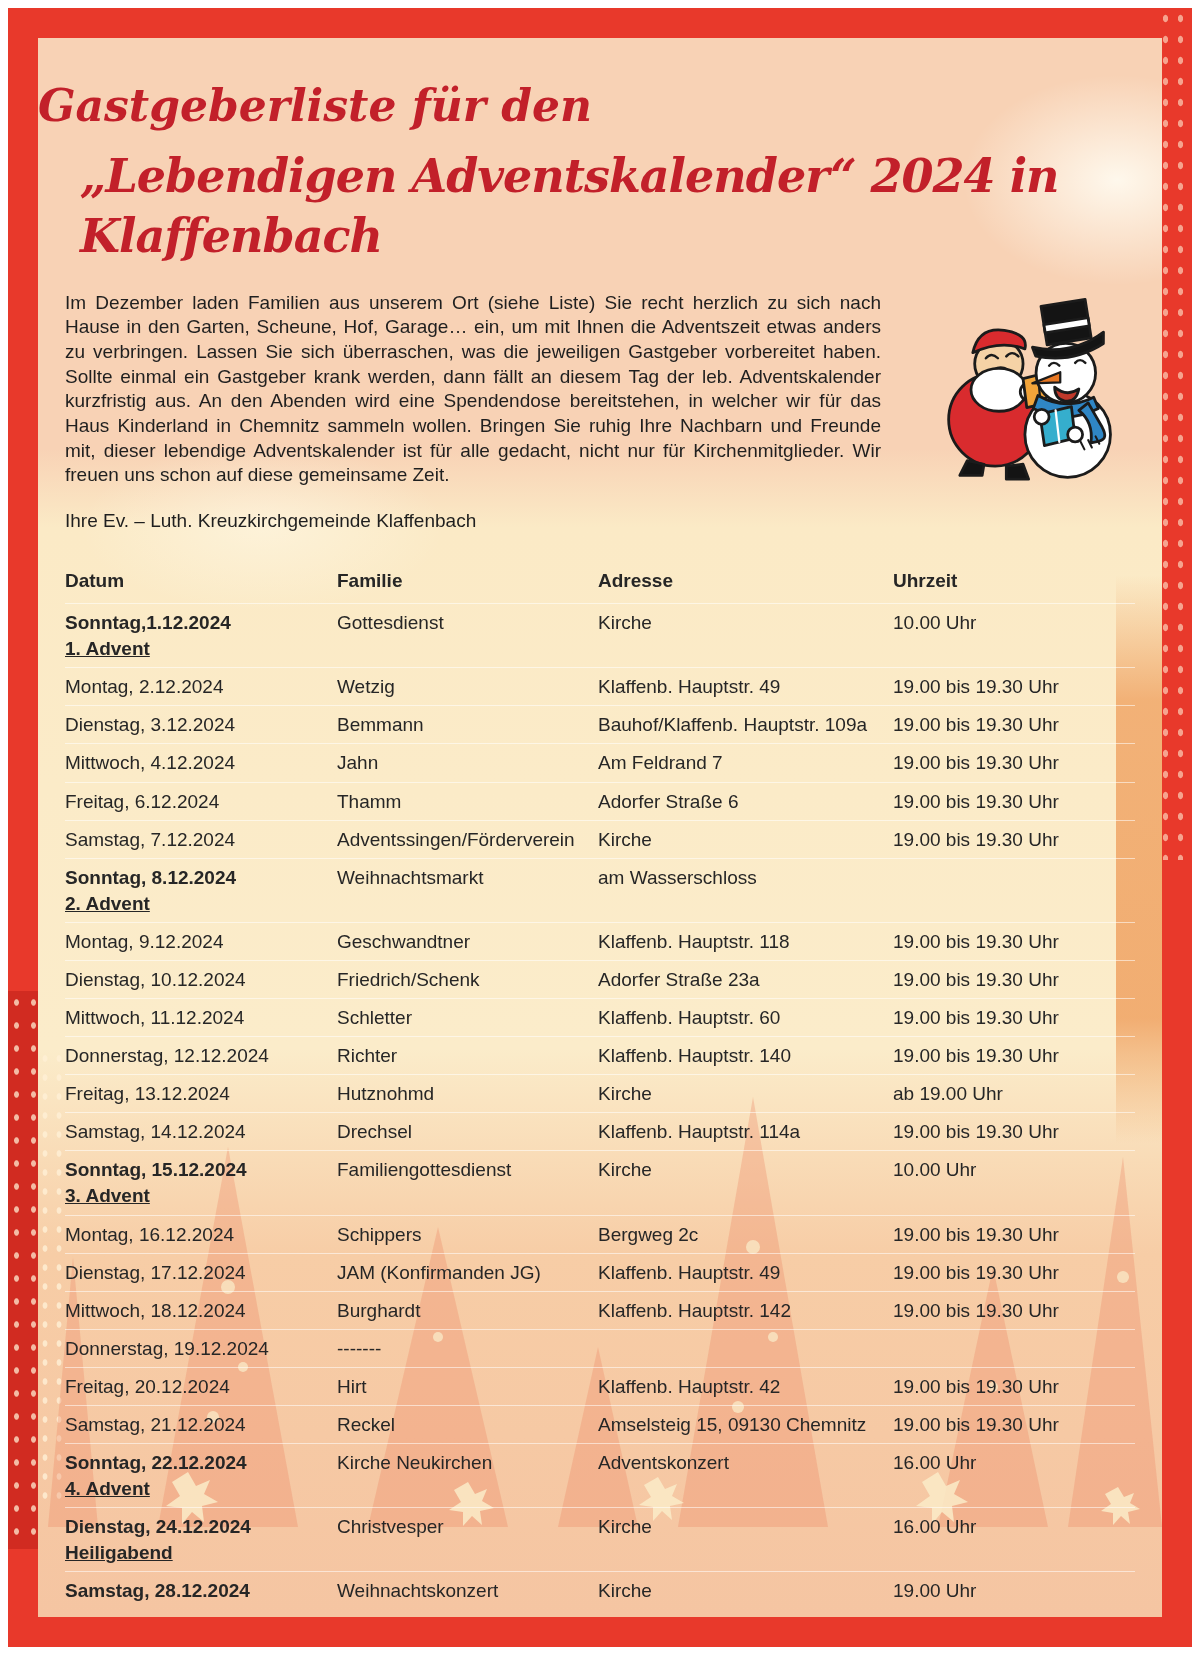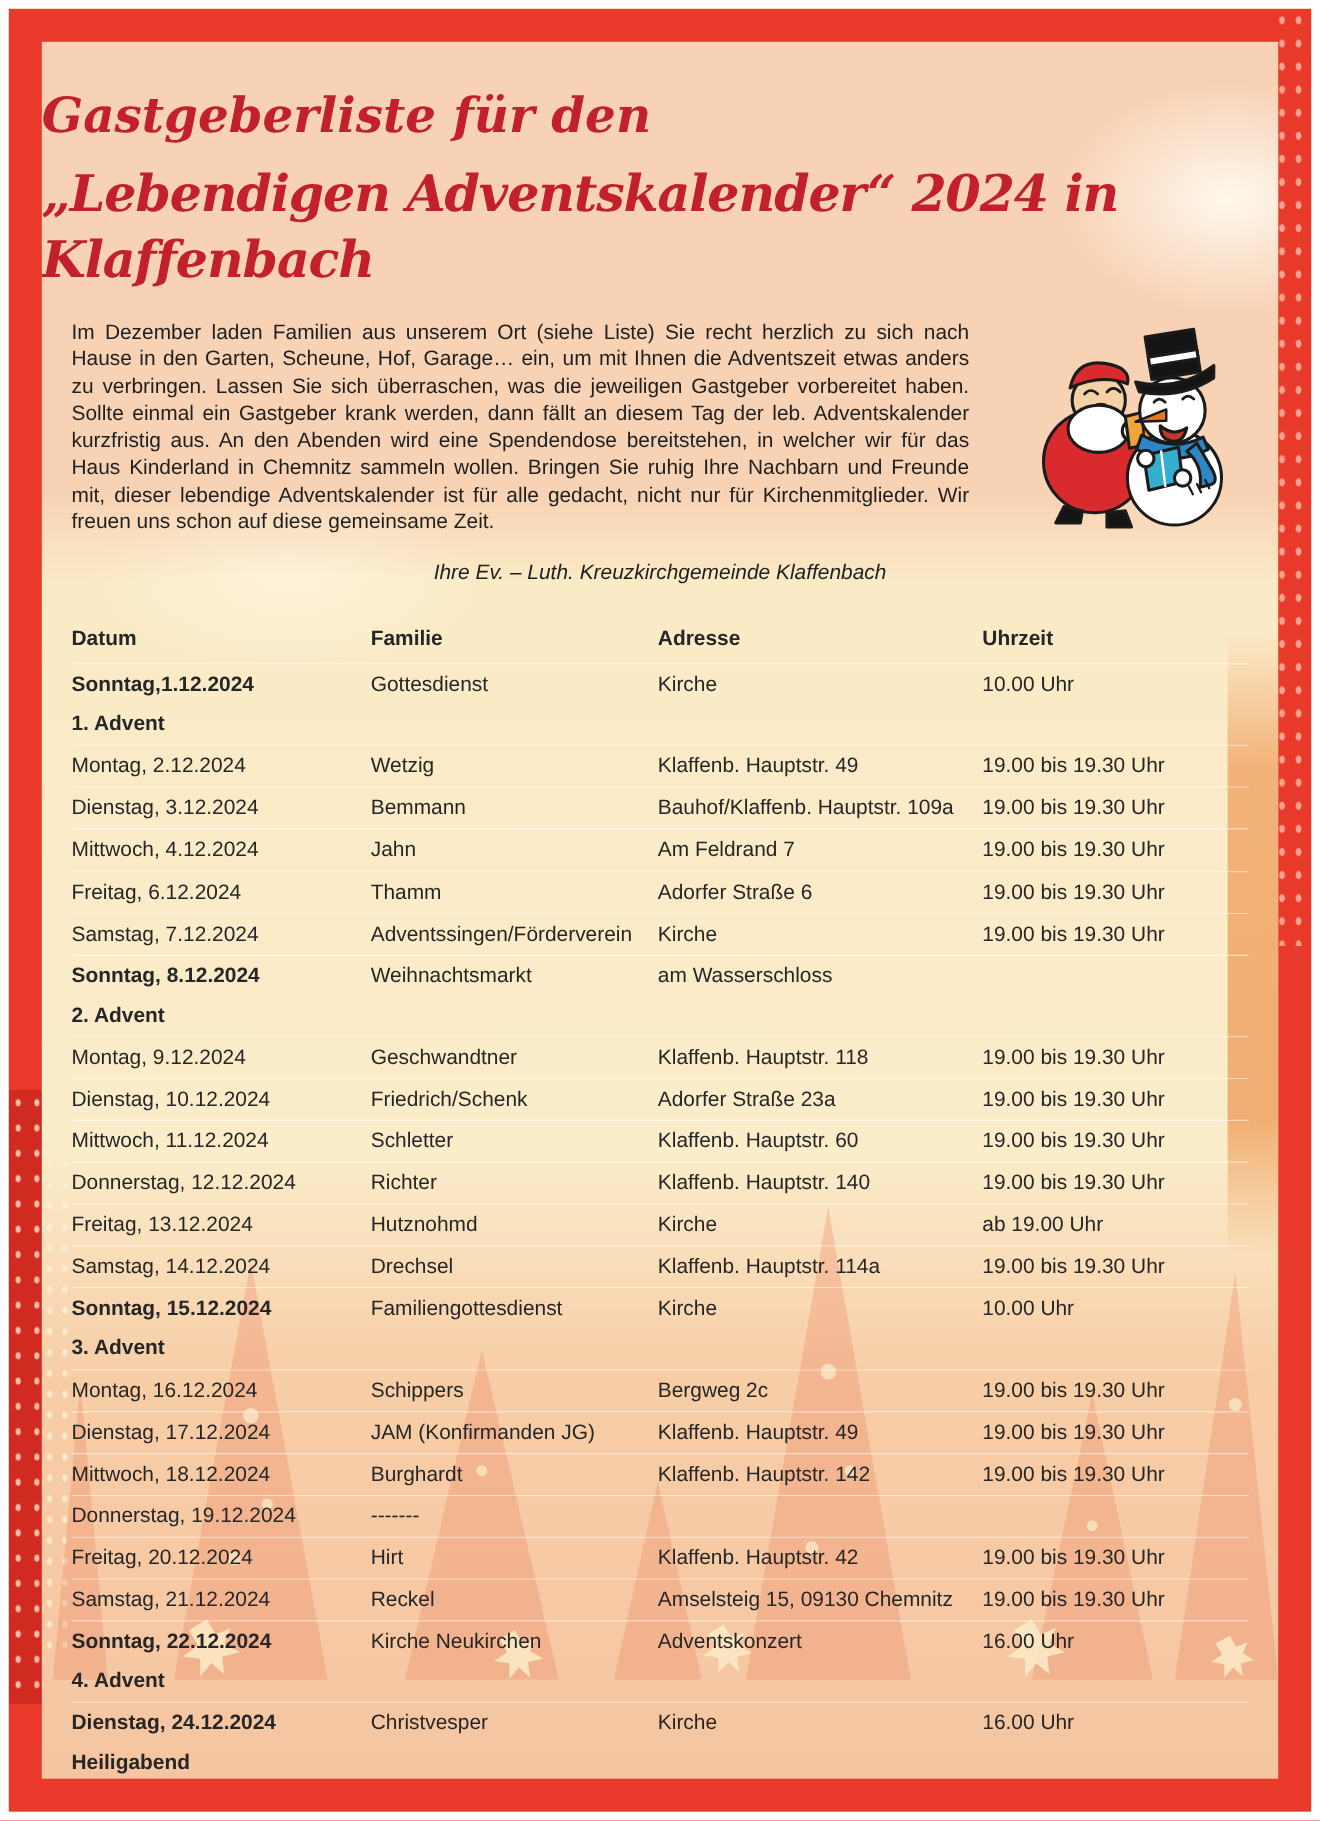--- a/index.html
+++ b/index.html
@@ -45,42 +45,42 @@
     background-size:14px 19px;pointer-events:none;
   }
   .bg-trees{position:absolute;left:0;right:0;bottom:90px;height:440px;pointer-events:none;}
   
   .titleblock{position:relative;padding-top:40px;z-index:2;}
   .title-line{
     font-family:"DejaVu Serif",serif;font-style:italic;font-weight:700;
     color:#c2202a;
   }
   .title-line.l1{font-size:44px;line-height:1.25;}
-  .title-line.l2{font-size:46px;line-height:1.3;margin-top:14px;letter-spacing:-1px;}
+  .title-line.l2{font-size:46px;line-height:1.3;margin-top:14px;letter-spacing:-1px;padding-left:42px;}
   
   .introrow{position:relative;display:flex;margin:24px 27px 0 27px;z-index:2;gap:48px;}
   .intro{
     flex:1;text-align:justify;font-size:19px;line-height:1.3;color:#1f1f1f;
   }
   .illustration{width:196px;height:186px;flex:0 0 auto;margin-left:10px;margin-top:4px;}
   .signature{
     position:relative;z-index:2;margin:22px 27px 0 27px;
-    font-style:italic;font-size:19px;color:#1f1f1f;text-align:center;
+    font-size:19px;color:#1f1f1f;
   }
   
   .table{position:relative;z-index:2;margin:30px 27px 0 27px;font-size:19px;}
   .row{
     display:grid;grid-template-columns:272px 261px 295px 1fr;
     padding:6px 0 6px 0;line-height:1.32;
     border-top:1px solid rgba(255,255,255,.55);
   }
   .row.hdr{border-top:none;font-weight:700;padding-bottom:10px;}
   .row.bold .c-date{font-weight:700;}
   .c{padding-right:10px;}
-  .date2{margin-top:11px;}
+  .date2{margin-top:1px;text-decoration:underline;}
 </style>
 </head>
 <body>
 
 <div class="frame">
   <div class="speck-right"></div>
   <div class="speck-left"></div>
 </div>
 
 <div class="content">

